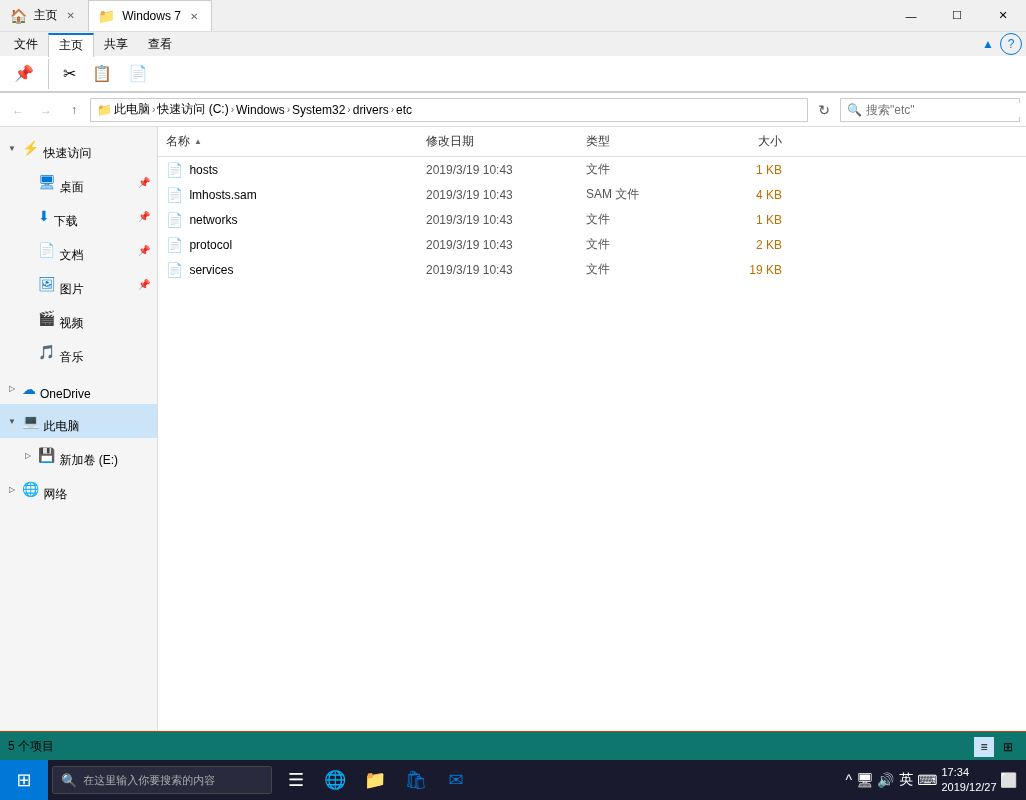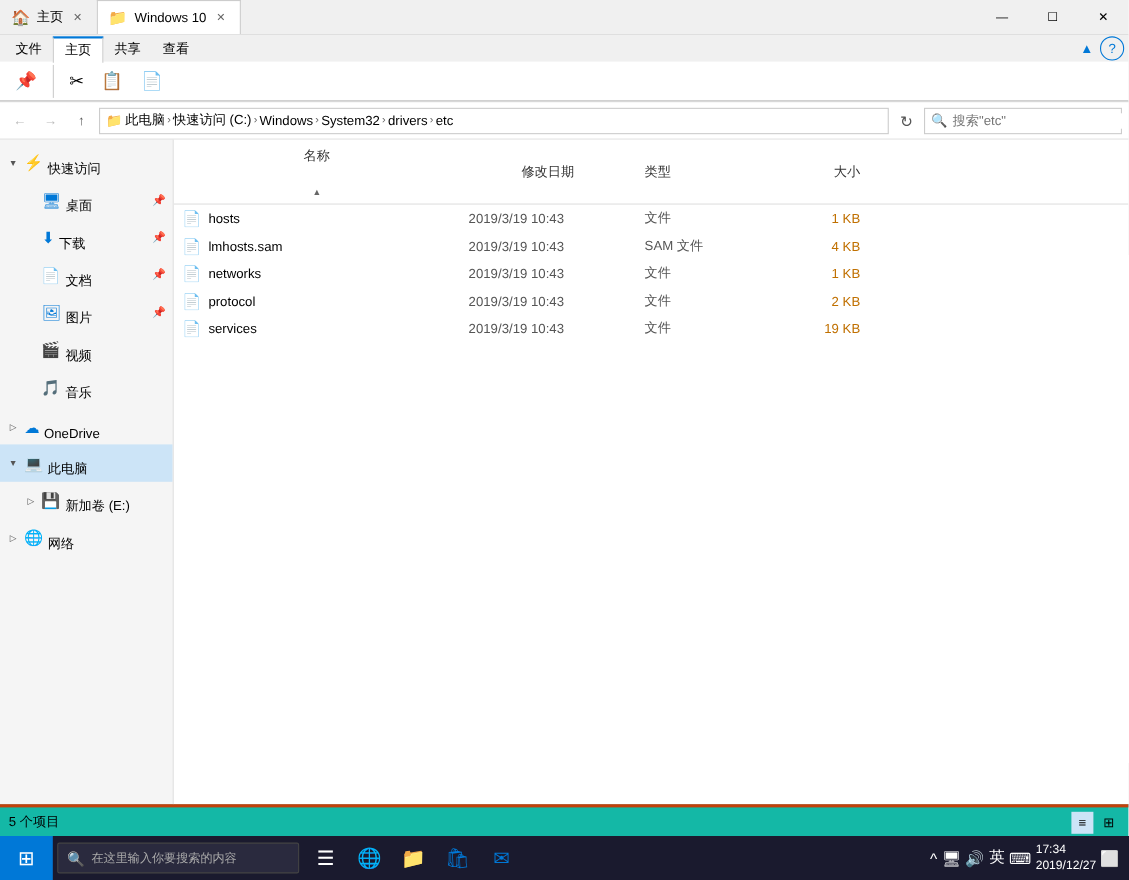--- a/index.html
+++ b/index.html
@@ -210,22 +210,22 @@
       position: sticky;
       top: 0;
     }
     .file-col {
       font-size: 12px;
       color: #333;
       padding: 2px 8px;
       cursor: pointer;
       user-select: none;
     }
-    .col-name { width: 260px; display: flex; align-items: center; gap: 20px; flex-direction: column; }
-    .col-date { width: 160px; text-align: center; }
+    .col-name { width: 260px; display: flex; align-items: center; gap: 4px; }
+    .col-date { width: 160px; }
     .col-type { width: 120px; }
     .col-size { width: 100px; text-align: right; padding-right: 16px; }
     .col-sort-arrow { font-size: 8px; color: #666; }
 
     .file-row {
       display: flex;
       align-items: center;
       padding: 2px 0;
       cursor: pointer;
     }
@@ -235,22 +235,22 @@
     }
     .file-cell.name { width: 260px; display: flex; align-items: center; gap: 6px; }
     .file-cell.date { width: 160px; color: #555; }
     .file-cell.type { width: 120px; color: #555; }
     .file-cell.size { width: 100px; text-align: right; padding-right: 16px; color: #c07000; }
     .file-icon { font-size: 14px; color: #777; }
 
     
     .statusbar {
       height: 30px;
-      background: #14b8a6;
-      border-top: 3px solid #c2410c;
+      background: #0f766e;
+      border-top: 1px solid #c2410c;
       display: flex;
       align-items: center;
       padding: 0 8px;
       font-size: 12px;
     }
     .statusbar-right {
       margin-left: auto;
       display: flex;
       gap: 4px;
     }
@@ -325,21 +325,21 @@
 <body>
 
 <div class="titlebar">
   <div class="tab">
     <span class="tab-icon">🏠</span>
     <span>主页</span>
     <span class="tab-close">✕</span>
   </div>
   <div class="tab active">
     <span class="tab-icon">📁</span>
-    <span>Windows 10</span>
+    <span>Windows 7</span>
     <span class="tab-close">✕</span>
   </div>
   <div class="titlebar-right">
     <div class="win-btn">—</div>
     <div class="win-btn">☐</div>
     <div class="win-btn close">✕</div>
   </div>
 </div>
 
 <div class="ribbon">

